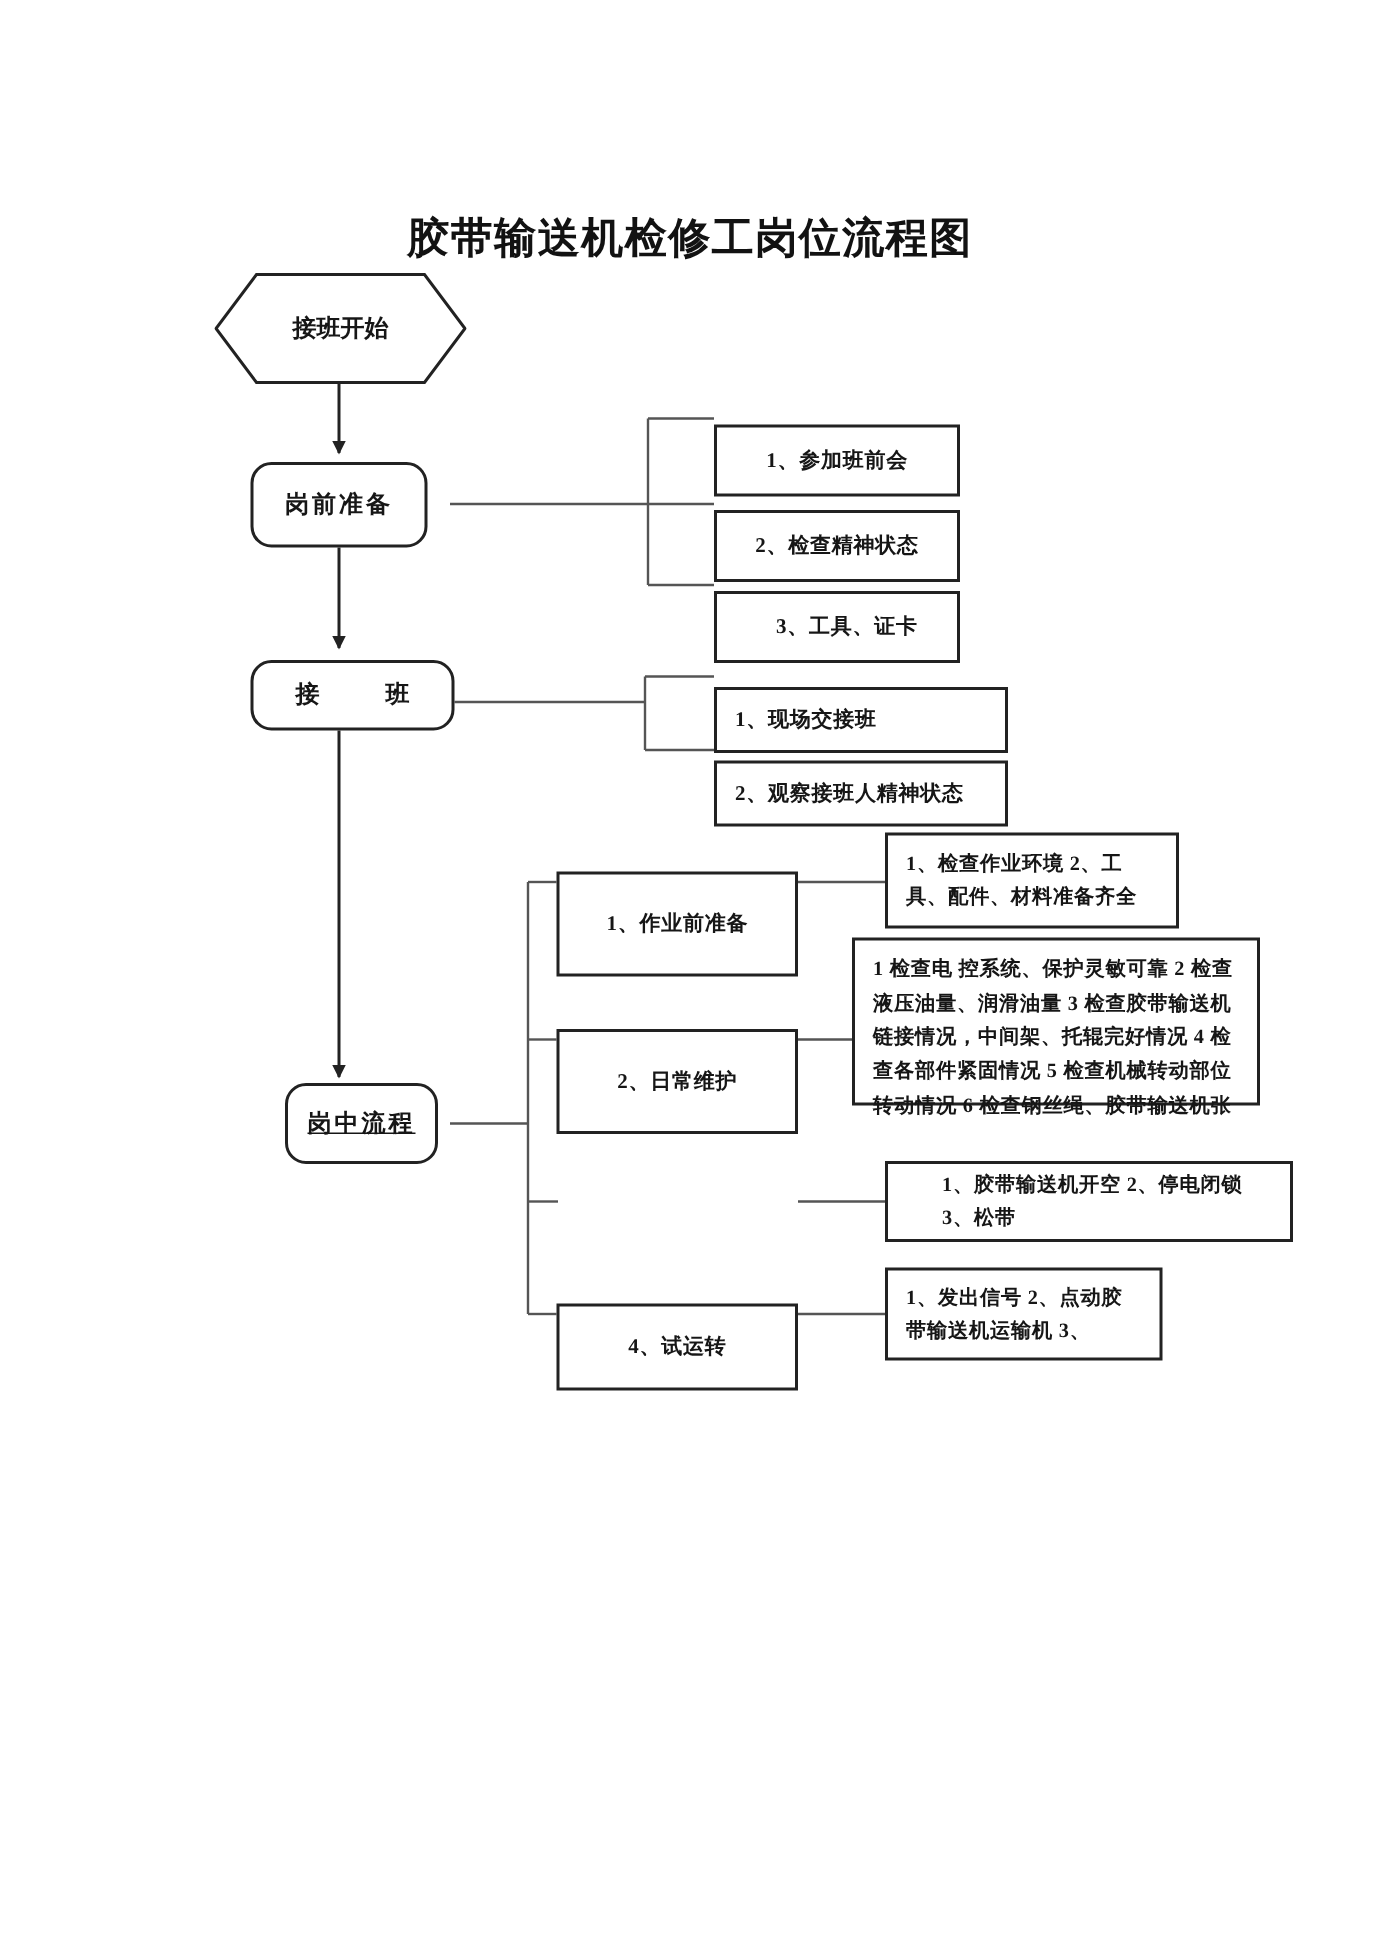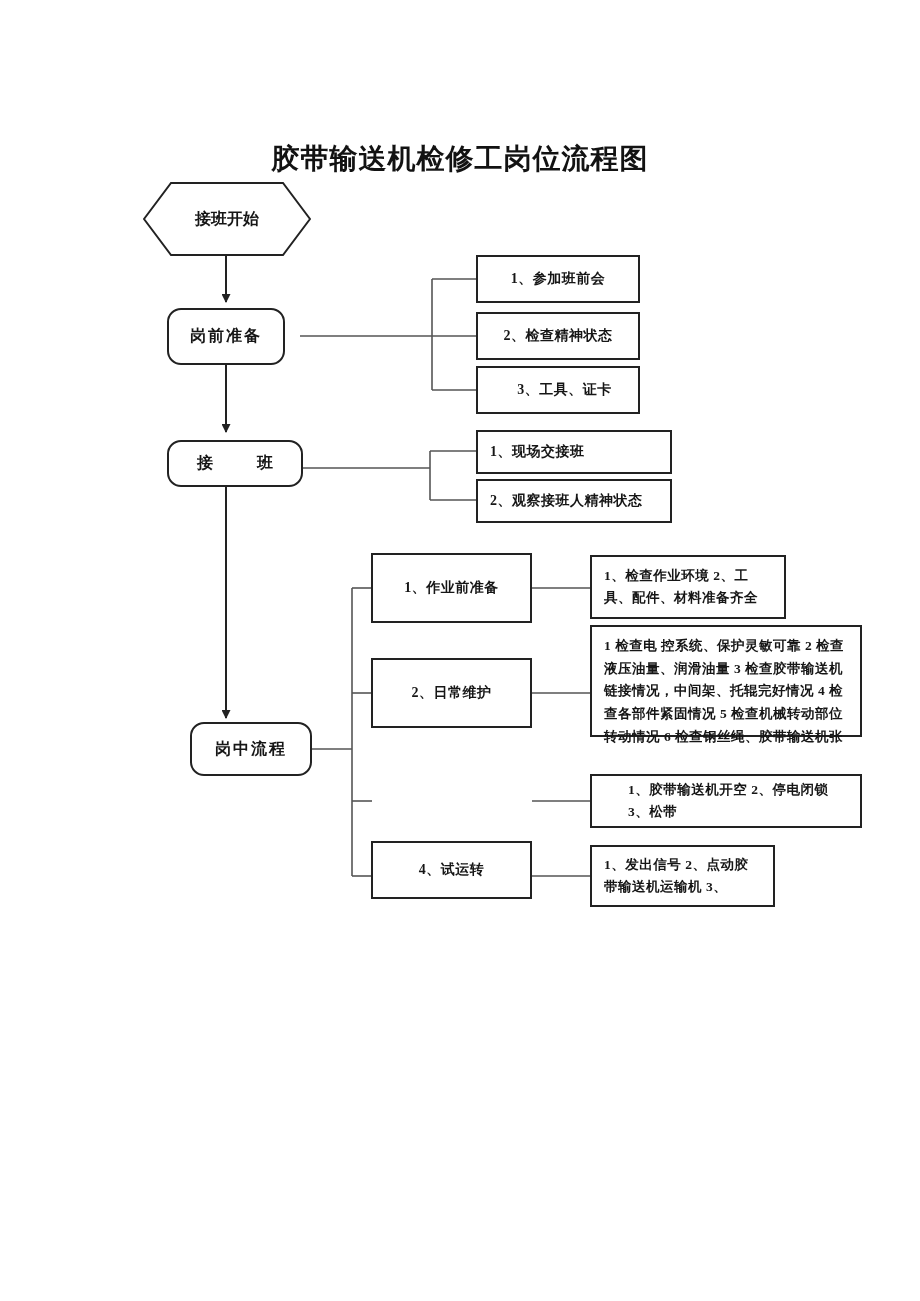--- a/index.html
+++ b/index.html
@@ -79,20 +79,21 @@
   }
   .n-title {
     font-size: 16px;
   }
   .n-main {
     font-size: 16px;
     letter-spacing: 2px;
   }
   .n-sub {
     font-size: 14px;
+    margin-top: 28px;
   }
   .n-detail {
     font-size: 13.5px;
     line-height: 1.62;
     padding: 6px 12px;
     font-weight: 700;
     align-items: center;
   }
   .n-detail-big {
     font-size: 13.5px;
@@ -158,21 +159,21 @@
   </div>
 
   <div class="node center rounded n-main" style="left:167px; top:308px; width:118px; height:57px;">
     <span>岗前准备</span>
   </div>
 
   <div class="node center rounded n-main" style="left:167px; top:440px; width:136px; height:47px;">
     <span class="spaced">接　班</span>
   </div>
 
-  <div class="node center rounded n-main" style="left:190px; top:722px; width:122px; height:54px;">
+  <div class="node center rounded n-main" style="left:190px; top:722px; width:102px; height:54px;text-decoration:underline;">
     <span>岗中流程</span>
   </div>
 
   <div class="node center rect n-sub" style="left:476px; top:255px; width:164px; height:48px;">
     <span>1、参加班前会</span>
   </div>
   <div class="node center rect n-sub" style="left:476px; top:312px; width:164px; height:48px;">
     <span>2、检查精神状态</span>
   </div>
   <div class="node center rect n-sub" style="left:476px; top:366px; width:164px; height:48px;padding-left:13px;">
@@ -193,21 +194,21 @@
     <span>2、日常维护</span>
   </div>
   <div class="node center rect n-sub" style="left:371px; top:841px; width:161px; height:58px;">
     <span>4、试运转</span>
   </div>
 
   <div class="node left rect n-detail" style="left:590px; top:555px; width:196px; height:64px;">
     <span>1、检查作业环境 2、工具、配件、材料准备齐全</span>
   </div>
 
-  <div class="node left rect n-detail-big" style="left:590px; top:625px; width:272px; height:112px;">
+  <div class="node left rect n-detail-big" style="left:568px; top:625px; width:272px; height:112px;">
     <span>1 检查电 控系统、保护灵敏可靠 2 检查液压油量、润滑油量 3 检查胶带输送机链接情况，中间架、托辊完好情况 4 检查各部件紧固情况 5 检查机械转动部位转动情况 6 检查钢丝绳、胶带输送机张</span>
   </div>
 
   <div class="node left rect n-detail" style="left:590px; top:774px; width:272px; height:54px;padding-left:36px;">
     <span>1、胶带输送机开空 2、停电闭锁 3、松带</span>
   </div>
 
   <div class="node left rect n-detail" style="left:590px; top:845px; width:185px; height:62px;">
     <span>1、发出信号 2、点动胶带输送机运输机 3、</span>
   </div>

